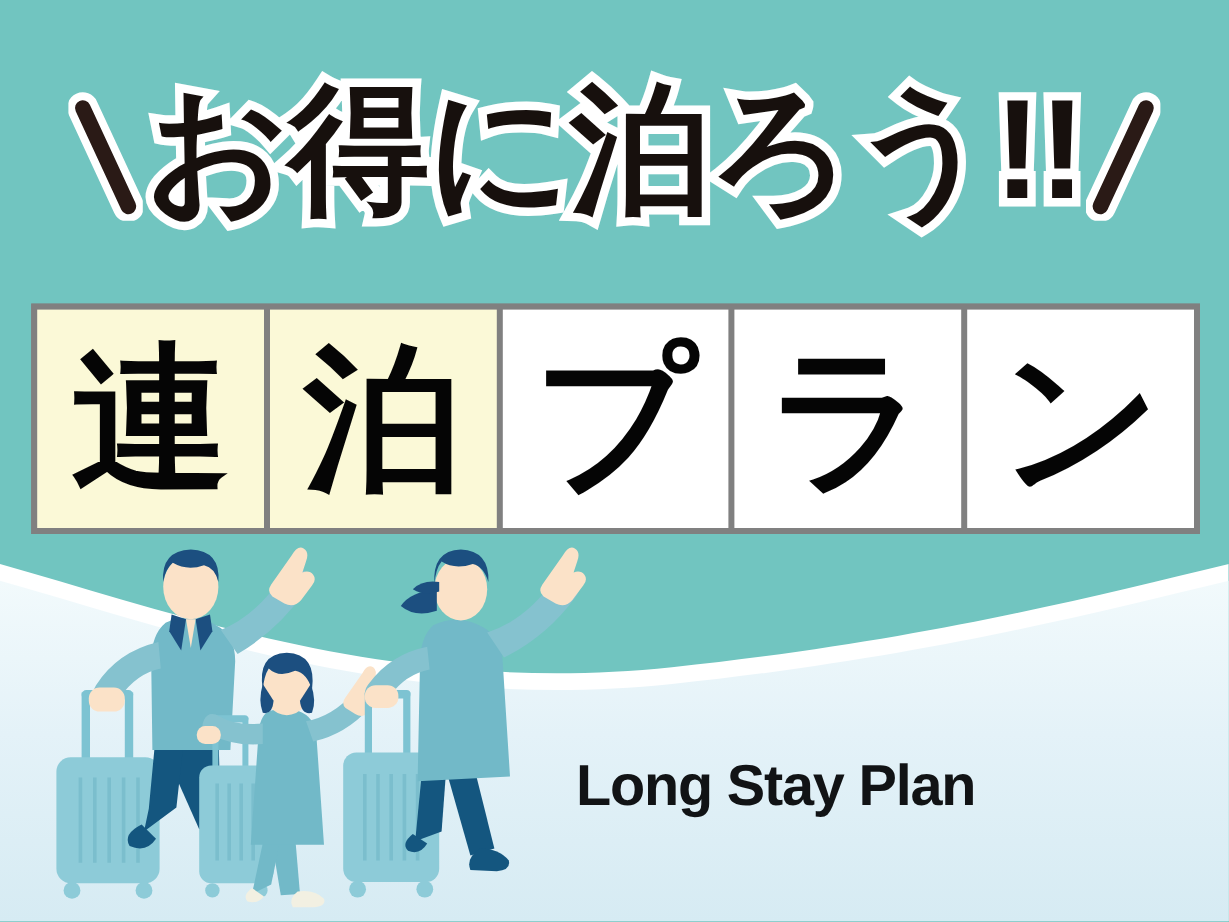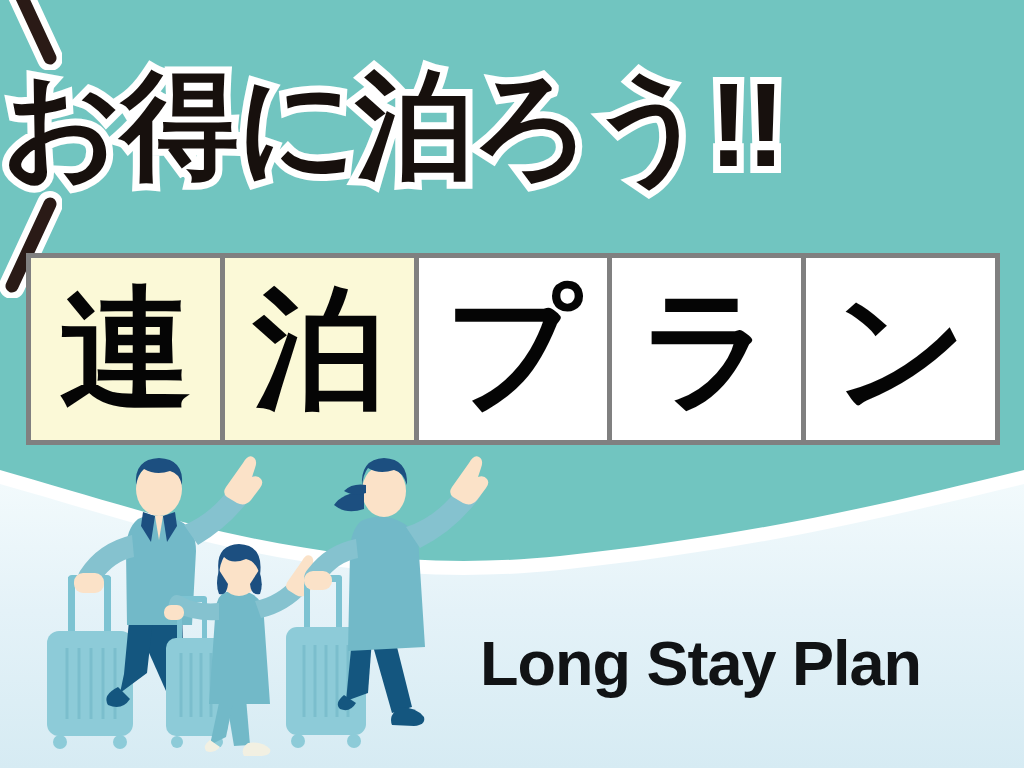--- a/index.html
+++ b/index.html
@@ -12,21 +12,21 @@
     position:relative;width:1024px;height:768px;overflow:hidden;
     background:#71c5c0;
   }
 
   
   #wave-bg{position:absolute;left:0;top:0;width:1024px;height:768px;}
 
   
   #headline-row{
     position:absolute;left:0;top:44px;width:1024px;height:170px;
-    display:flex;justify-content:center;flex-direction:column;
+    display:flex;align-items:center;justify-content:center;
   }
   .slash{
     width:62px;height:110px;flex:0 0 auto;
   }
   #headline-text{
     position:relative;
     font-size:118px;line-height:1;
     font-weight:bold;
     color:#17100d;
     letter-spacing:-2px;
@@ -52,21 +52,21 @@
     display:flex;align-items:center;justify-content:center;
     font-size:132px;line-height:1;font-weight:bold;color:#050505;
     letter-spacing:0;
   }
   .kbox.hl{background:#fbf9d7;}
   .kbox.plain{background:#ffffff;}
 
   
   #caption{
     position:absolute;left:480px;top:632px;
-    font-size:63px;line-height:1;font-weight:bold;
+    font-size:48px;line-height:1;font-weight:bold;
     color:#111315;letter-spacing:-1px;
     white-space:nowrap;
   }
 
   
   #family{position:absolute;left:14px;top:455px;width:520px;height:313px;}
 </style>
 </head>
 <body>
 

